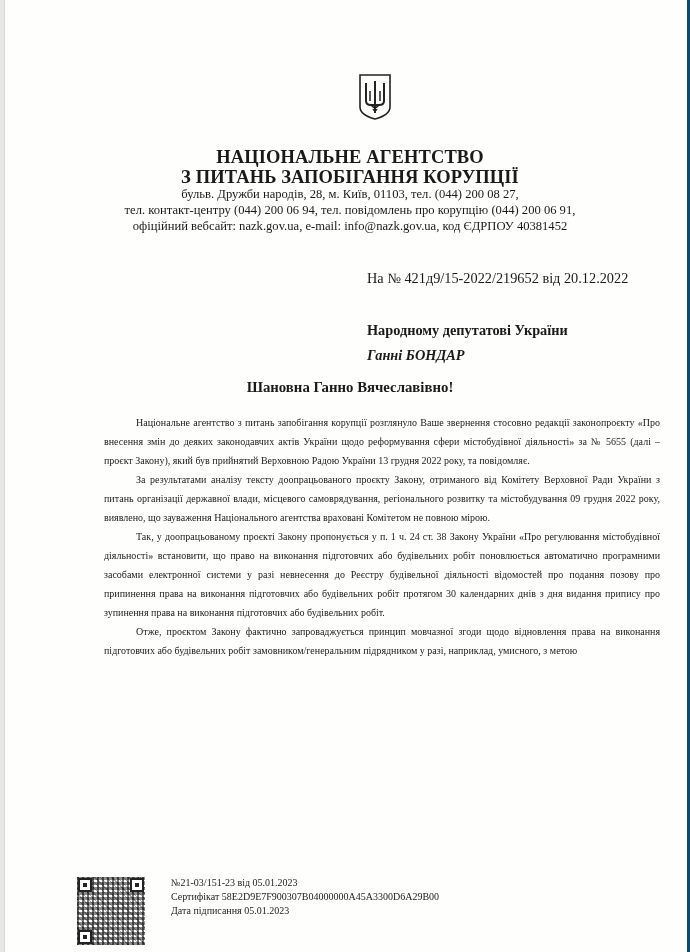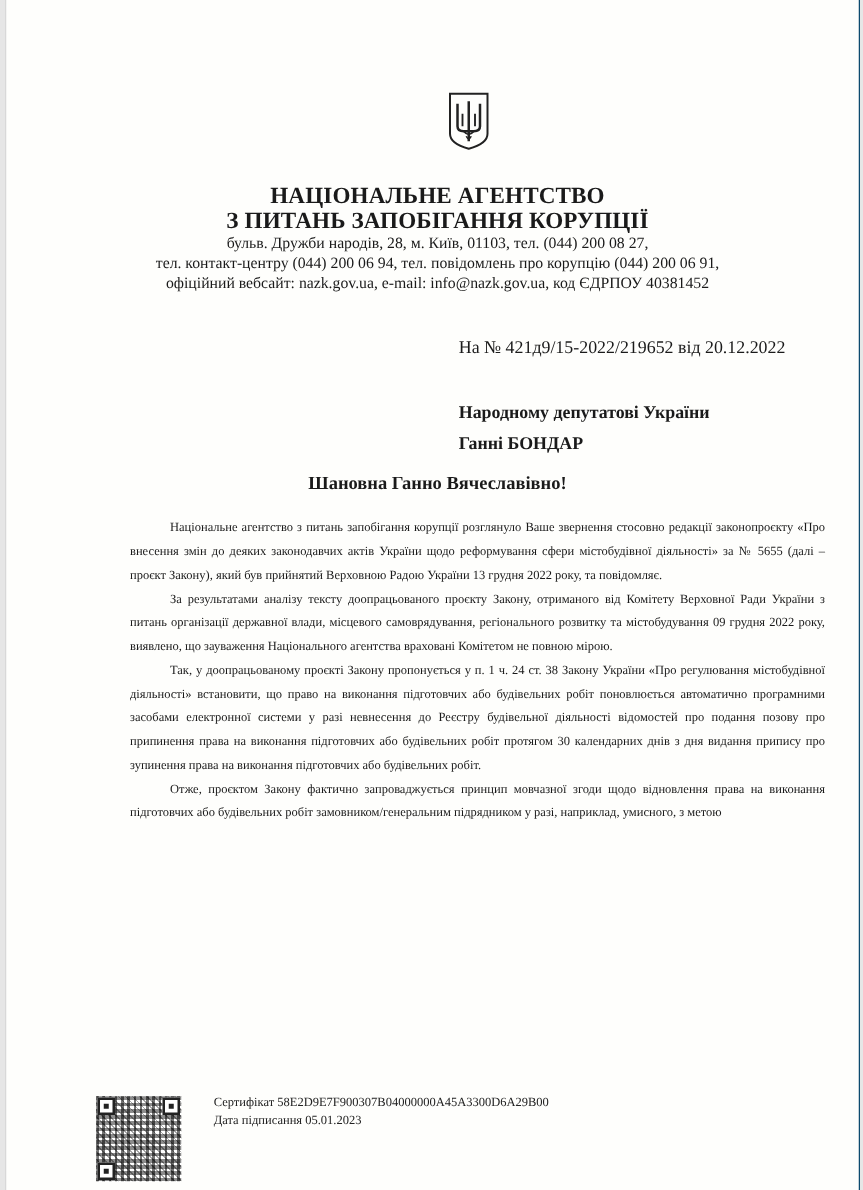--- a/index.html
+++ b/index.html
@@ -5,21 +5,21 @@
   html, body { margin: 0; padding: 0; }
   body {
     width: 690px; height: 952px; overflow: hidden;
     background: #e6e6e6;
     font-family: "Liberation Serif", "DejaVu Serif", serif;
     color: #1a1a1a;
   }
   .page {
     position: absolute; left: 4px; top: 0; width: 682px; height: 952px;
     background: #fefefc;
-    border-left: 1px solid #d8d8d8; border-right: 1px solid #0c4a6e;
+    border-left: 1px solid #d8d8d8; border-right: 3px solid #0c4a6e;
   }
   .emblem {
     position: absolute; left: 353px; top: 73px; width: 34px; height: 48px;
   }
   .org-name {
     position: absolute; left: 0; width: 690px; text-align: center;
     font-weight: bold; font-size: 18.5px; line-height: 21px; letter-spacing: 0.1px;
   }
   .org-name.l1 { top: 147px; }
   .org-name.l2 { top: 167px; }
@@ -29,21 +29,21 @@
   }
   .org-contact.c1 { top: 187px; }
   .org-contact.c2 { top: 203px; }
   .org-contact.c3 { top: 219px; }
 
   .right-block {
     position: absolute; left: 362px; font-size: 14.3px; white-space: nowrap;
   }
   .ref { top: 270px; }
   .addr1 { top: 322px; font-weight: bold; text-align: right; }
-  .addr2 { top: 347px; font-weight: bold; }
+  .addr2 { top: 347px; font-weight: bold; font-style: italic; }
   .greeting {
     position: absolute; left: 0; width: 690px; top: 379px; text-align: center;
     font-weight: bold; font-size: 14.8px;
   }
 
   .body-text {
     position: absolute; left: 99px; top: 413px; width: 556px;
     font-size: 10px; line-height: 19px; text-align: justify;
   }
   .body-text p { margin: 0; text-indent: 32px; }
@@ -103,18 +103,19 @@
     <p>Отже, проєктом Закону фактично запроваджується принцип мовчазної згоди щодо відновлення права на виконання підготовчих або будівельних робіт замовником/генеральним підрядником у разі, наприклад, умисного, з метою</p>
   </div>
 
   <div class="footer">
     <div class="qr">
       <div class="finder" style="left:1px;top:1px;"></div>
       <div class="finder" style="right:1px;top:1px;"></div>
       <div class="finder" style="left:1px;bottom:1px;"></div>
     </div>
     <div class="stamp">
+      <div>№21-03/151-23 від 05.01.2023</div>
       <div>Сертифікат 58E2D9E7F900307B04000000A45A3300D6A29B00</div>
       <div>Дата підписання 05.01.2023</div>
     </div>
   </div>
 
 </div>
 
 </body></html>

